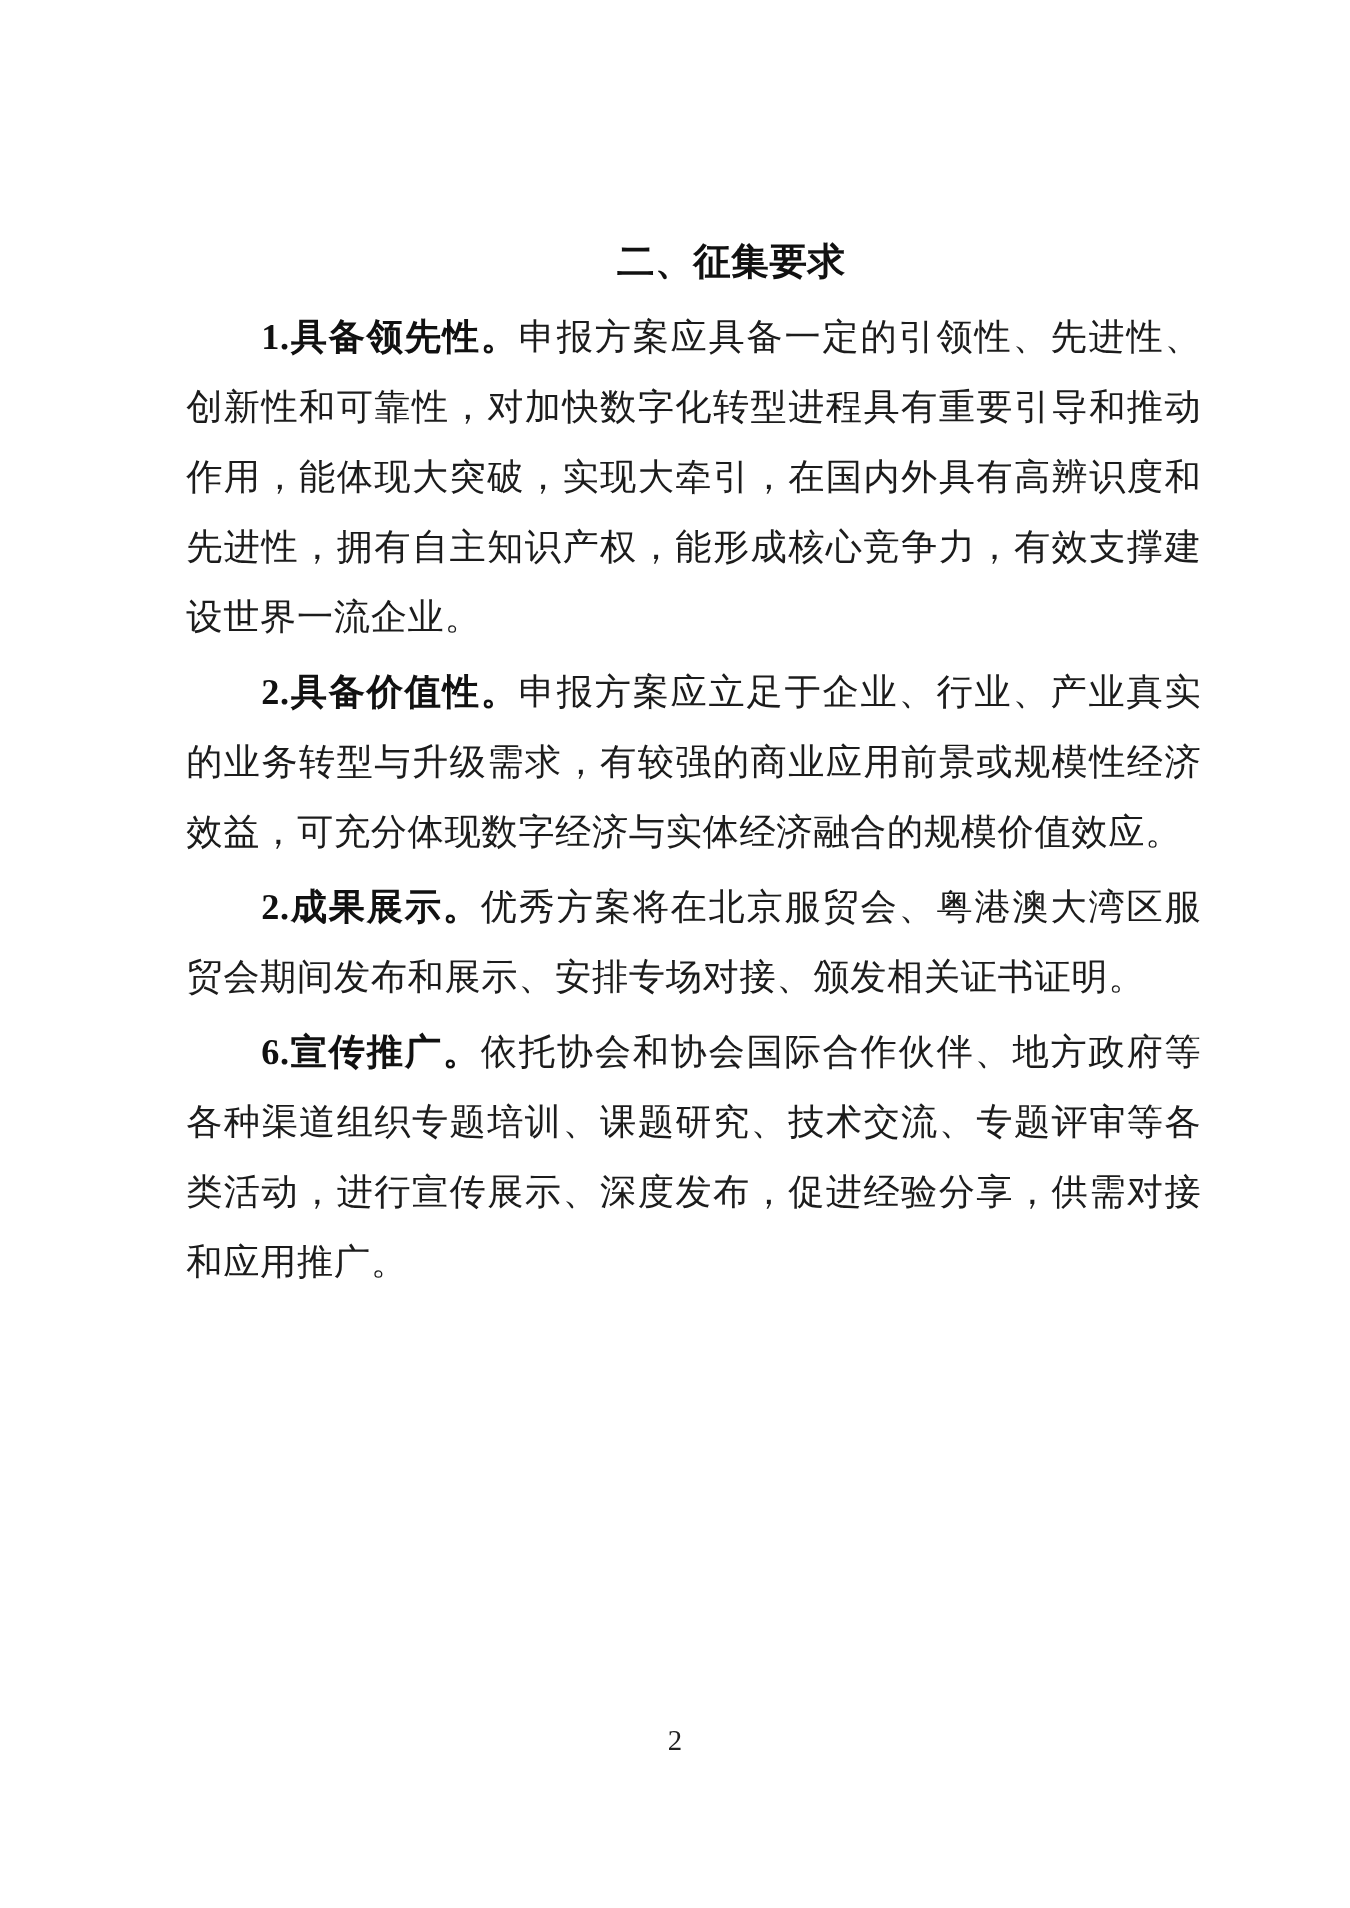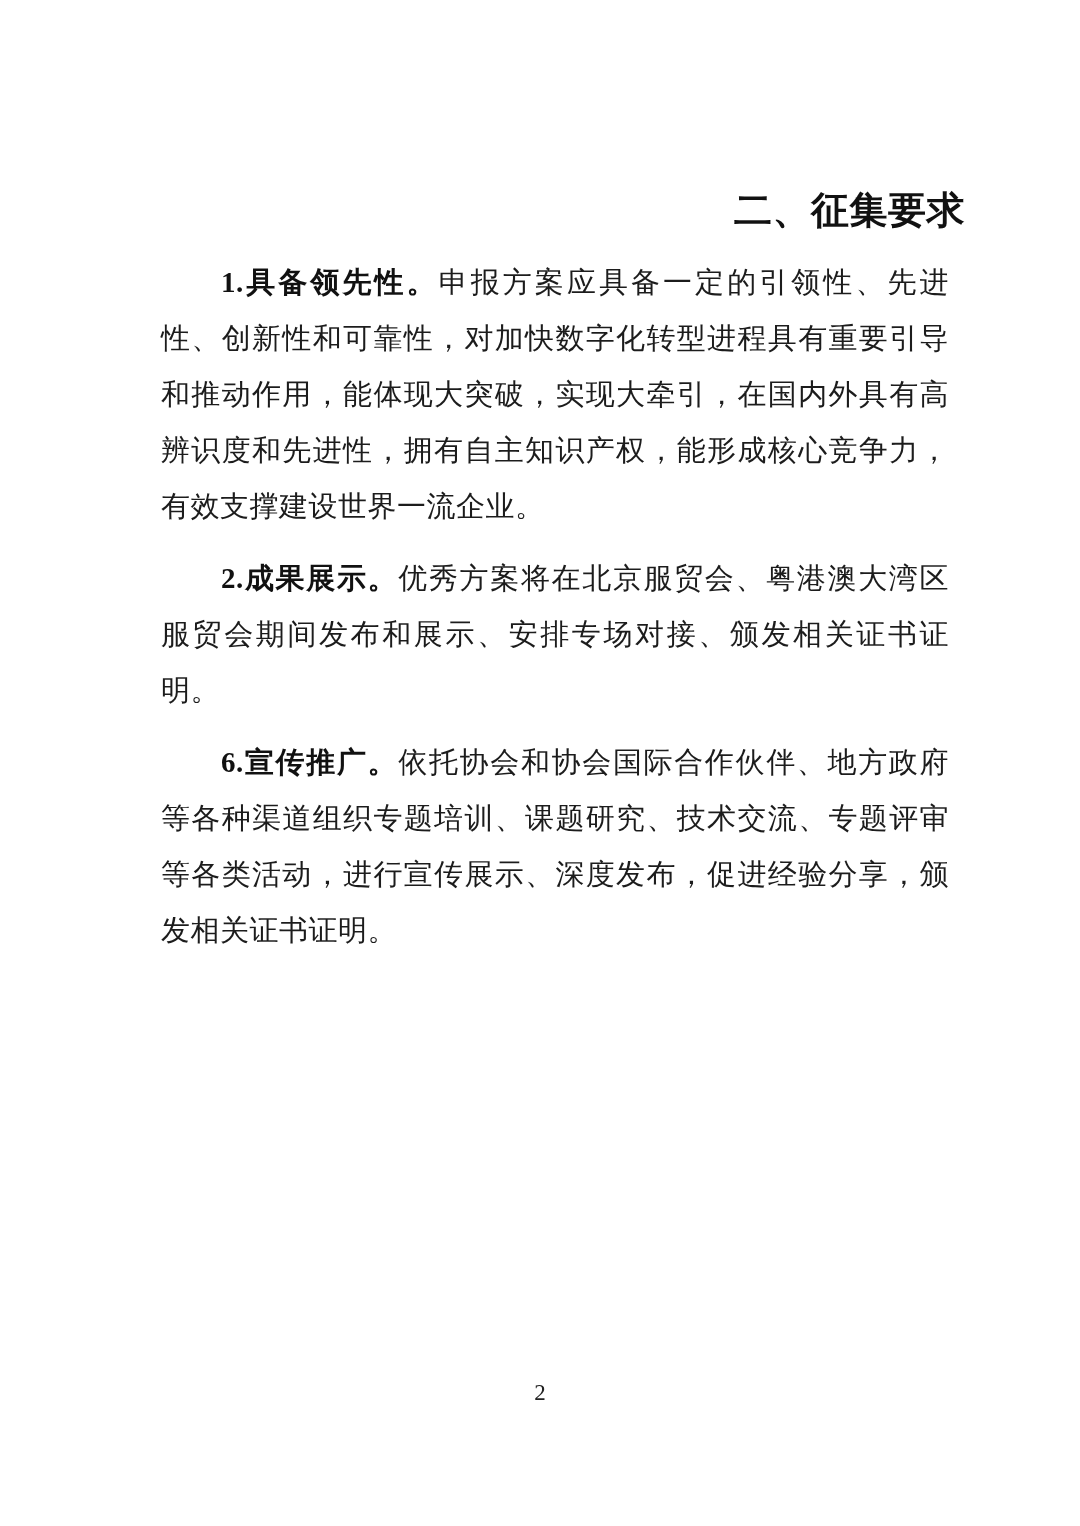--- a/index.html
+++ b/index.html
@@ -21,29 +21,29 @@
     top: 182px;
     left: 145px;
     width: 820px;
     font-size: 29px;
     line-height: 56px;
     text-align: justify;
     letter-spacing: 0.5px;
   }
   .content h2 {
     margin: 0;
-    font-size: 38px;
+    font-size: 30px;
     line-height: 56px;
     font-weight: bold;
     text-indent: 60px;
-    text-align: right;
+    text-align: center;
     color: #111111;
   }
   .content p {
-    margin: 16px;
+    margin: 4px;
     text-indent: 60px;
   }
   .content p strong {
     font-weight: bold;
     color: #111111;
   }
   .page-number {
     position: absolute;
     left: 0;
     width: 100%;
@@ -57,23 +57,24 @@
 </head>
 <body>
 
 <div class="page">
   <div class="content">
 
     <h2>二、征集要求</h2>
 
     <p><strong>1.具备领先性。</strong><span>申报方案应具备一定的引领性、先进性、创新性和可靠性，对加快数字化转型进程具有重要引导和推动作用，能体现大突破，实现大牵引，在国内外具有高辨识度和先进性，拥有自主知识产权，能形成核心竞争力，有效支撑建设世界一流企业。</span></p>
 
+    <p><strong>2.具备价值性。</strong><span>申报方案应立足于企业、行业、产业真实的业务转型与升级需求，有较强的商业应用前景或规模性经济效益，可充分体现数字经济与实体经济融合的规模价值效应。</span></p>
 
 
 
     <p><strong>2.成果展示。</strong><span>优秀方案将在北京服贸会、粤港澳大湾区服贸会期间发布和展示、安排专场对接、颁发相关证书证明。</span></p>
 
-    <p><strong>6.宣传推广。</strong><span>依托协会和协会国际合作伙伴、地方政府等各种渠道组织专题培训、课题研究、技术交流、专题评审等各类活动，进行宣传展示、深度发布，促进经验分享，颁发相关证书证明。</span></p>
+    <p><strong>6.宣传推广。</strong><span>依托协会和协会国际合作伙伴、地方政府等各种渠道组织专题培训、课题研究、技术交流、专题评审等各类活动，进行宣传展示、深度发布，促进经验分享，供需对接和应用推广。</span></p>
 
   </div>
 
   <div class="page-number">2</div>
 </div>
 
 </body></html>

